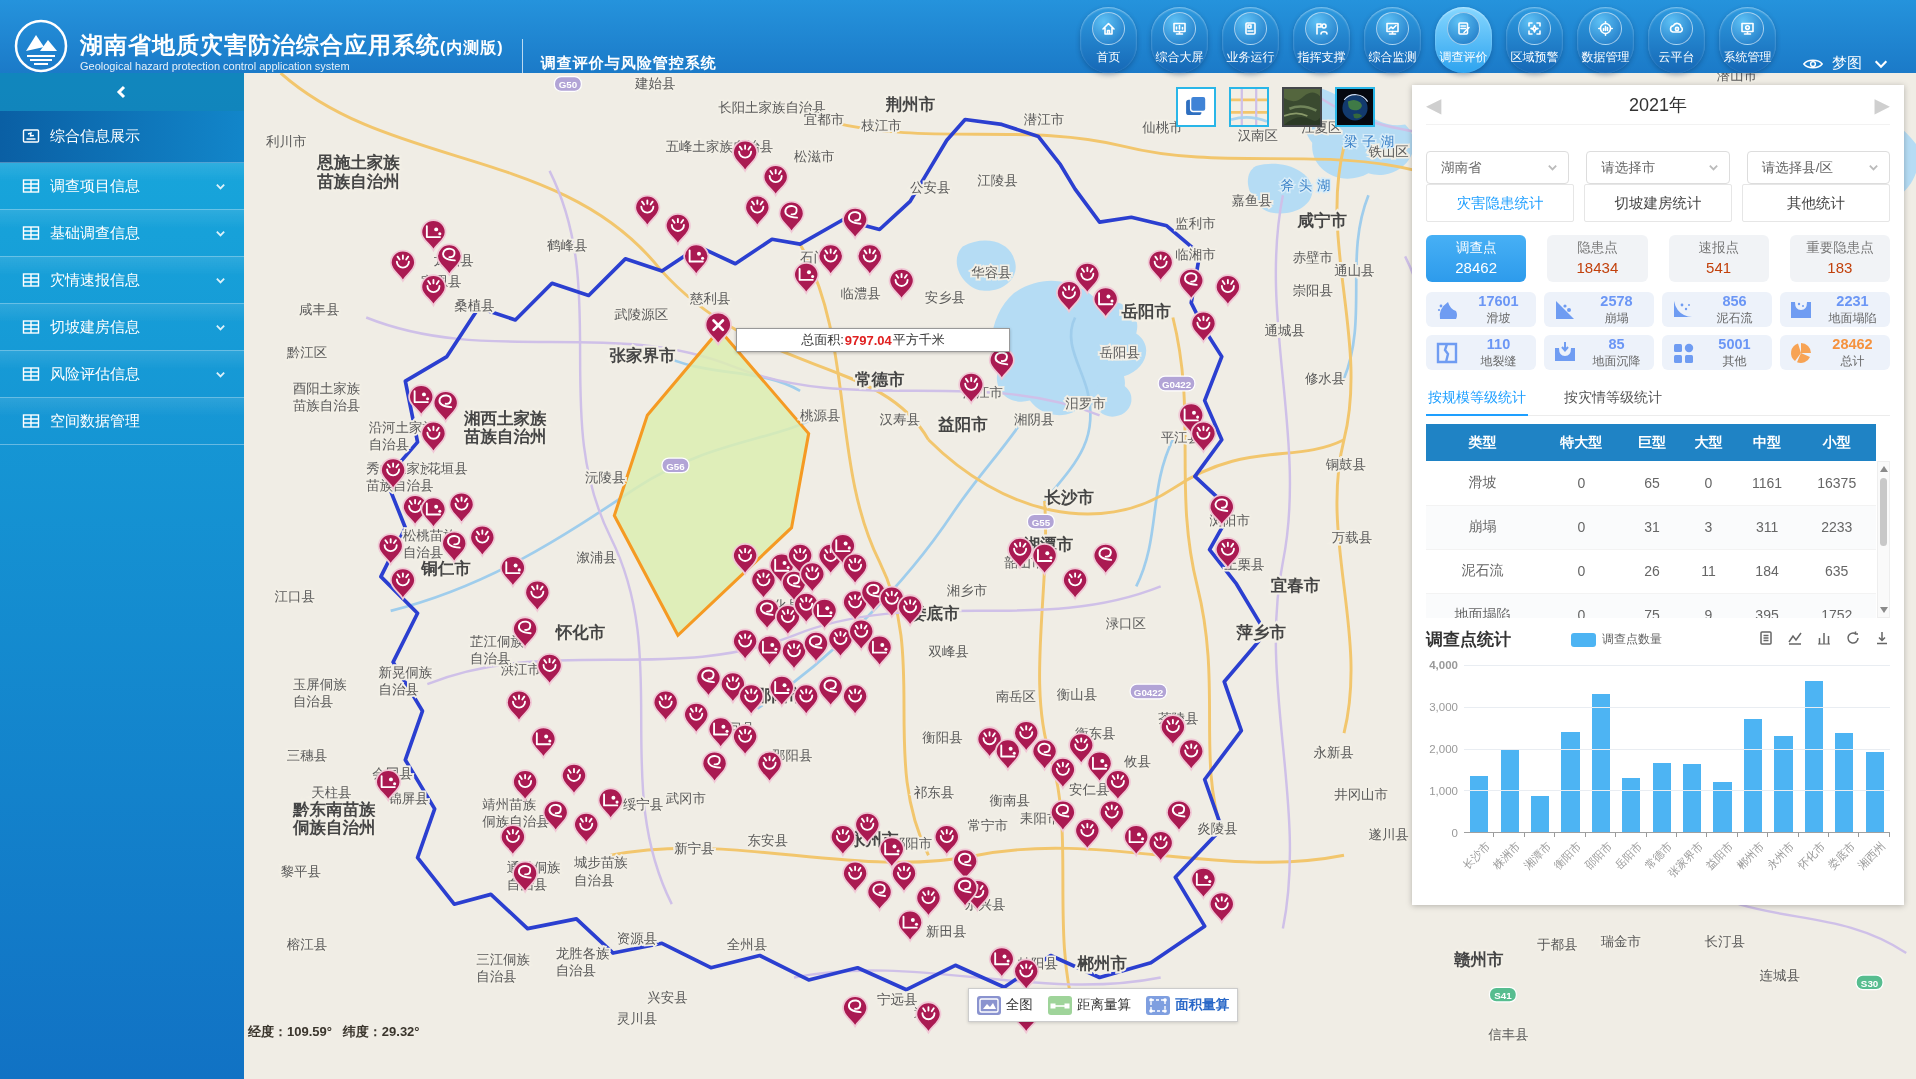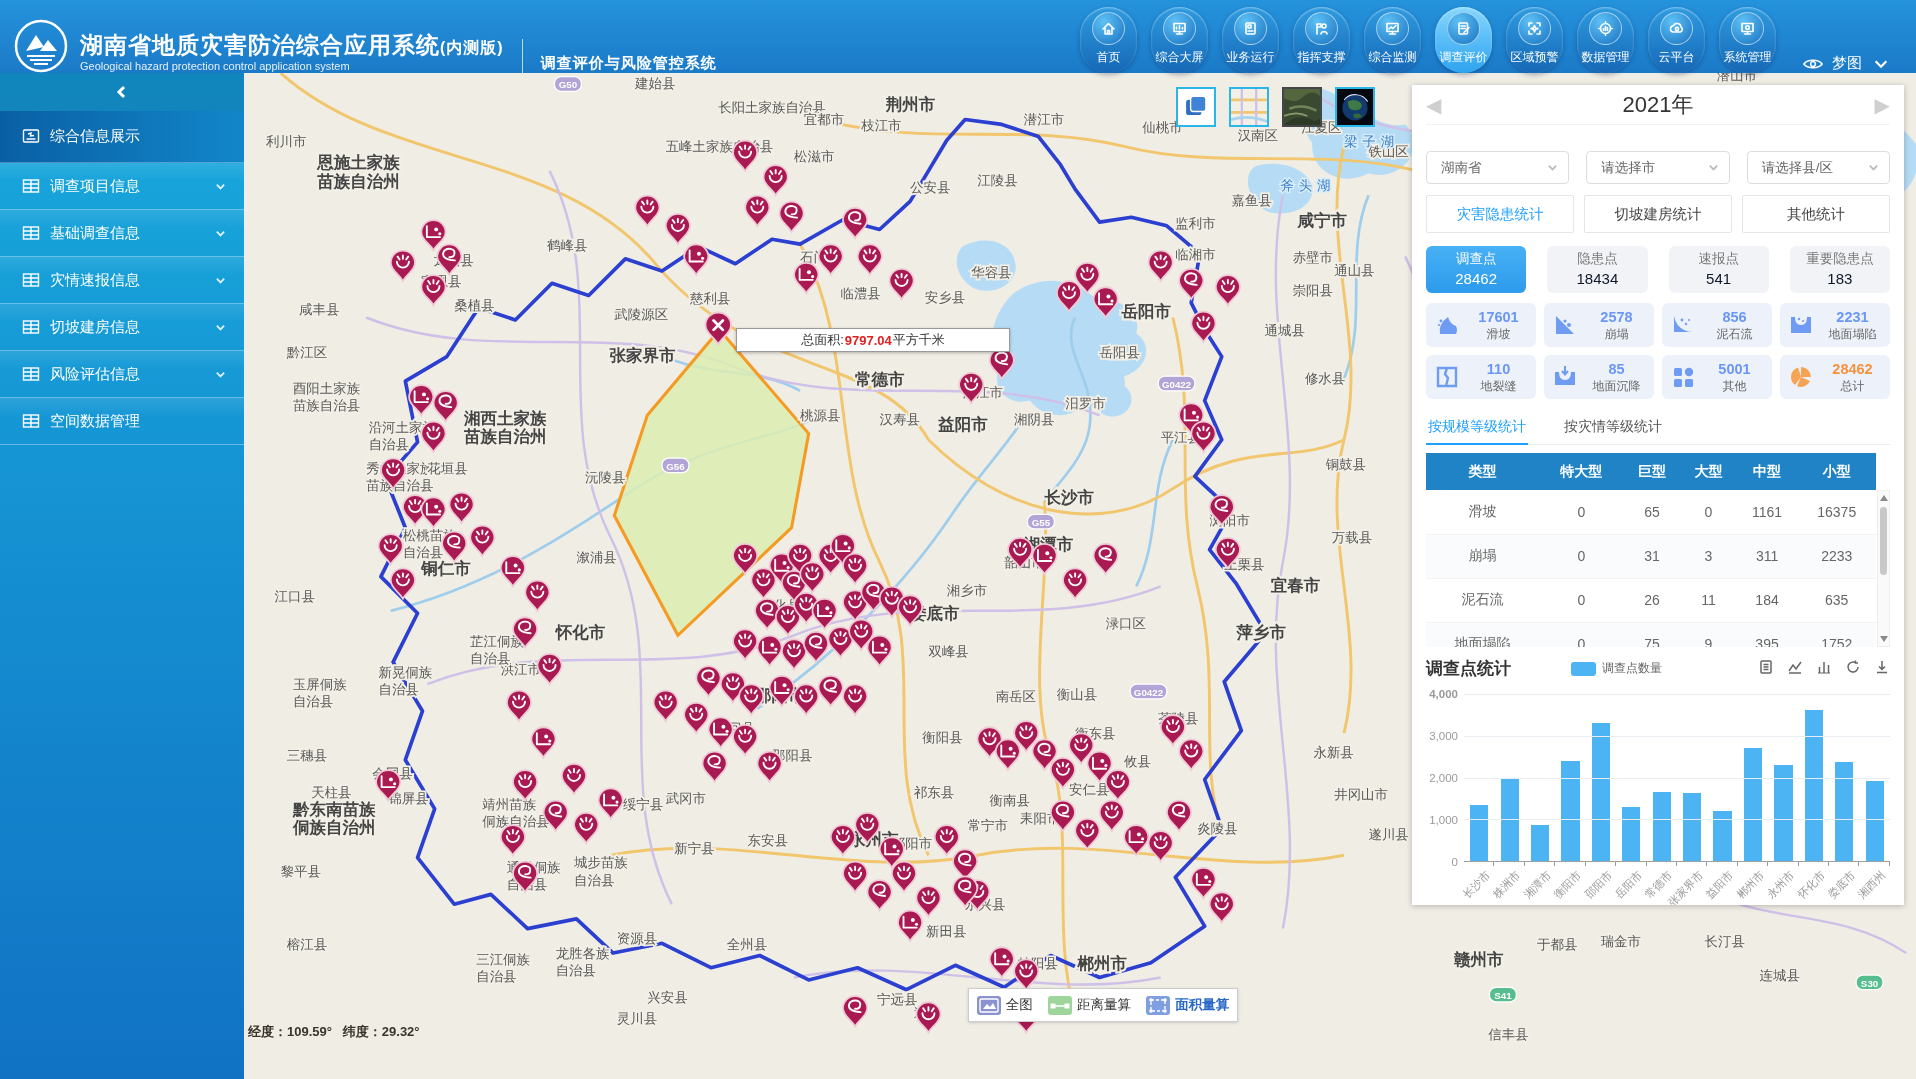--- a/index.html
+++ b/index.html
@@ -62,37 +62,37 @@
   .mtool:last-child{color:#2a69c8;font-weight:bold}
   .mtool .mic{width:24px;height:19px;border-radius:3px;flex:none;position:relative}
   .coordbar{position:absolute;left:4px;top:950px;font-size:13px;font-weight:bold;color:#3a352c;z-index:20;
     text-shadow:0 0 3px #f0ede5,0 0 3px #f0ede5}
 
   
   .panel{position:absolute;left:1412px;top:85px;width:492px;height:820px;background:#fff;z-index:40;
     box-shadow:0 1px 6px rgba(0,0,0,.25);padding:0 14px;overflow:hidden}
   .yearbar{height:40px;display:flex;align-items:center;justify-content:space-between;border-bottom:1px solid #f2f2f2}
   .yearbar .ya{font-size:20px;color:#cfcfcf;cursor:pointer;line-height:1}
-  .yearbar .yv{font-size:22px;color:#333}
+  .yearbar .yv{font-size:18px;color:#333}
   .selects{display:flex;gap:17px;margin-top:26px}
   .sel{flex:1;height:33px;border:1px solid #ddd;border-radius:4px;display:flex;align-items:center;font-size:13.5px;color:#666;
     padding:0 10px 0 14px;cursor:pointer;background:#fff;justify-content:space-between}
   .sel svg{width:11px;height:11px;stroke:#bbb;fill:none;stroke-width:2}
-  .tabs{display:flex;gap:10px;margin-top:11px}
+  .tabs{display:flex;gap:10px;margin-top:0}
   .tab{width:150px;height:38px;border:1px solid #e6e6e6;border-radius:2px;display:flex;align-items:center;justify-content:center;
     font-size:14.5px;color:#444;cursor:pointer;background:#fff}
   .tab.active{color:#1e9fff}
   .cards{display:flex;gap:21px;margin-top:13px}
   .card{flex:1;height:47px;border-radius:6px;background:#f1f3f6;display:flex;flex-direction:column;align-items:center;justify-content:center;
     font-size:13.5px;color:#777;cursor:pointer;line-height:1.45}
-  .card .cv{font-size:15px;color:#0f172a}
+  .card .cv{font-size:15px;color:#c2410c}
   .card.active{background:linear-gradient(180deg,#47b0f5,#2d9bec);color:#fff}
   .card.active .cv{color:#fff}
   .tiles{display:grid;grid-template-columns:repeat(4,1fr);gap:8px;margin-top:10px}
-  .tile{height:44px;border-radius:6px;background:#edf2fa;display:flex;align-items:center;padding:0 6px 0 8px;gap:7px}
+  .tile{height:35px;border-radius:6px;background:#edf2fa;display:flex;align-items:center;padding:0 6px 0 8px;gap:7px}
   .tile .tico{width:26px;height:26px;flex:none}
   .tile .tr{flex:1;text-align:center;line-height:1.3}
   .tile .tv{font-size:14.5px;font-weight:bold;color:#6b96f5}
   .tile .tl{font-size:12px;color:#666}
   .subtabs{display:flex;gap:34px;margin-top:13px;border-bottom:1px solid #ececec}
   .stab{font-size:14px;color:#555;padding:6px 2px 8px;cursor:pointer;position:relative}
   .stab.active{color:#1e9fff}
   .stab.active::after{content:'';position:absolute;left:0;right:0;bottom:-1px;height:2.5px;background:#1e9fff}
   .tblwrap{margin-top:8px;height:194px;overflow:hidden;position:relative}
   table.stat{width:calc(100% - 14px);border-collapse:collapse}

